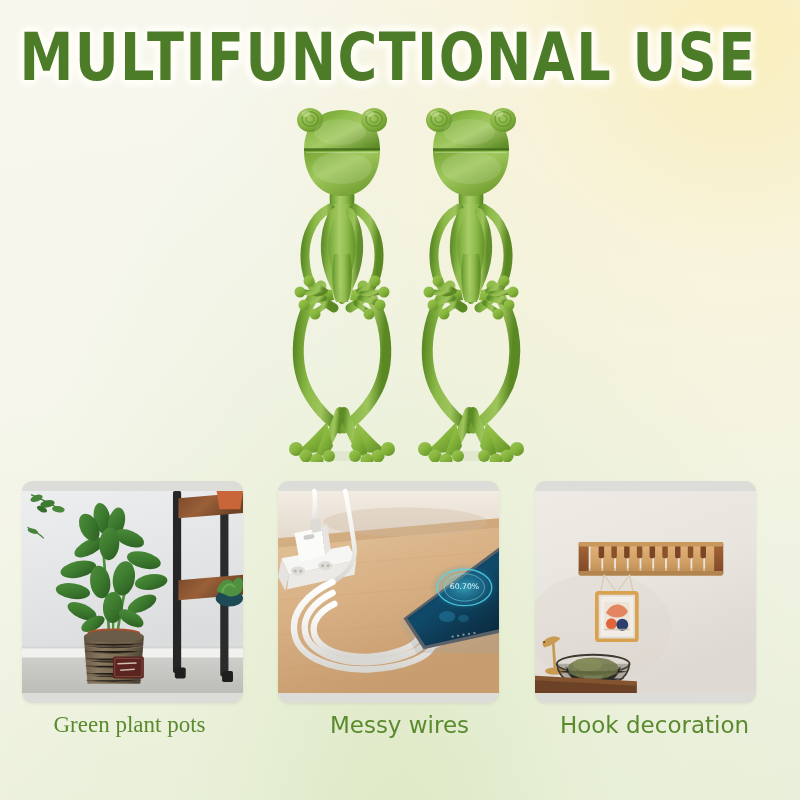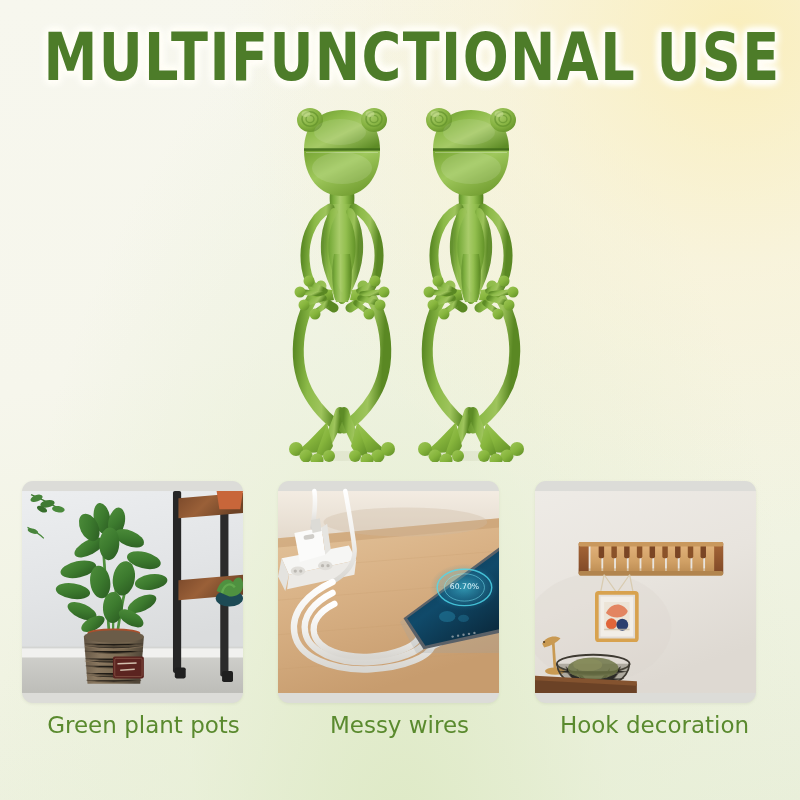--- a/index.html
+++ b/index.html
@@ -23,21 +23,21 @@
       radial-gradient(ellipse at 50% 108%, rgba(221,233,196,0.95) 0%, rgba(231,239,213,0.55) 38%, rgba(244,246,234,0.0) 72%),
       linear-gradient(170deg, #f7f7ee 0%, #f6f6ec 42%, #f0f3e2 72%, #e9efda 100%);
   }
 
   
   .title-wrap {
     position: absolute;
     top: 18px;
     left: 0;
     width: 800px;
-    text-align: right;
+    text-align: left;
   }
   .title {
     display: inline-block;
     font-family: "DejaVu Sans", sans-serif;
     font-weight: 700;
     font-size: 57px;
     line-height: 66px;
     letter-spacing: 1.5px;
     color: #4d7c29;
     transform: scaleY(1.17) scaleX(0.95);
@@ -110,21 +110,21 @@
     position: absolute;
     top: 0;
     width: 243px;
     text-align: center;
     font-family: "DejaVu Sans", sans-serif;
     font-size: 23px;
     line-height: 34px;
     color: #5a8a2e;
     white-space: nowrap;
   }
-  .caption.c1 { left: 22px; }
+  .caption.c1 { left: 8px; font-family: Liberation Serif, serif; }
   .caption.c2 { left: 278px; }
   .caption.c3 { left: 533px; }
 </style>
 </head>
 <body>
 
 <div id="poster">
 
   <div class="title-wrap">
     <div class="title">MULTIFUNCTIONAL USE</div>

